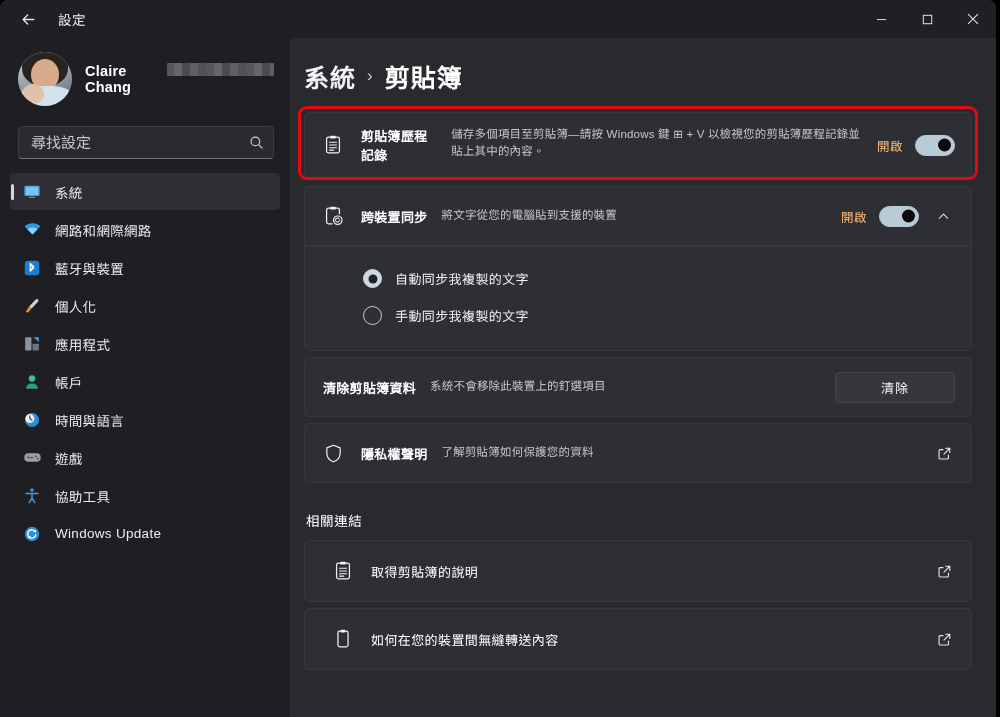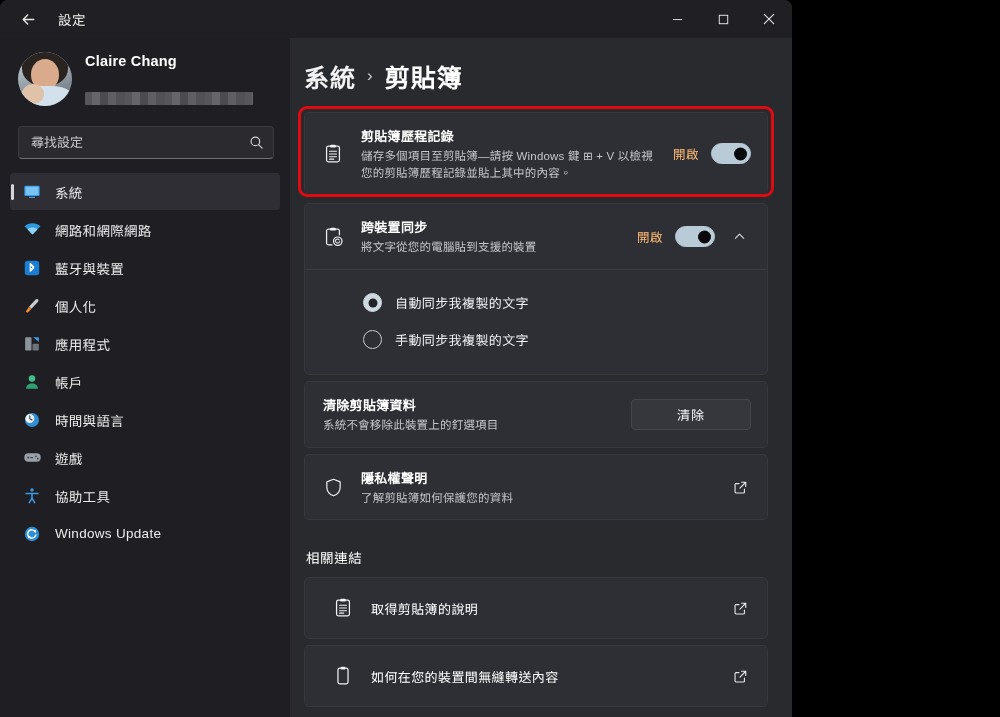--- a/index.html
+++ b/index.html
@@ -8,21 +8,21 @@
   html, body {
     width: 1000px;
     height: 717px;
     overflow: hidden;
     background: #000;
     font-family: "Liberation Sans", "DejaVu Sans", sans-serif;
   }
 
   #app {
     position: relative;
-    width: 792px;
+    width: 996px;
     height: 717px;
     background: #1f1f23;
     border-radius: 8px 8px 0 0;
     overflow: hidden;
     display: flex;
     flex-direction: column;
   }
 
   
   .titlebar {
@@ -86,21 +86,21 @@
     overflow: hidden;
     position: relative;
     background: #3a4250;
   }
   .avatar .ph-sky   { position:absolute; inset:0; background:linear-gradient(160deg,#cfd8de 0%,#9aa5ae 45%,#5c6670 100%); }
   .avatar .ph-hair  { position:absolute; left:4px; top:-6px; width:46px; height:40px; border-radius:50% 50% 44% 44%; background:#2a2420; }
   .avatar .ph-face  { position:absolute; left:13px; top:7px; width:28px; height:31px; border-radius:50% 50% 48% 48%; background:#d9ab8c; }
   .avatar .ph-body  { position:absolute; left:2px; bottom:-4px; width:52px; height:24px; border-radius:40% 40% 0 0; background:#d3e1ec; }
   .avatar .ph-arm   { position:absolute; left:4px; bottom:2px; width:22px; height:20px; border-radius:50%; background:#e0c2a8; }
 
-  .acct-text { display: flex; flex-direction: column; gap: 23px; min-width: 0; }
+  .acct-text { display: flex; flex-direction: row; gap: 23px; min-width: 0; }
   .acct-name {
     font-size: 14.5px;
     font-weight: bold;
     color: #ffffff;
     letter-spacing: .2px;
   }
   .acct-mail-blur {
     width: 168px; height: 13px;
     border-radius: 1px;
     background:
@@ -124,22 +124,22 @@
     display: flex;
     align-items: center;
     padding: 0 9px 0 12px;
   }
   .searchbox input {
     flex: 1;
     background: transparent;
     border: none;
     outline: none;
     color: #e9e9ea;
-    font-size: 13px;
-    font-family: Liberation Serif, serif;
+    font-size: 15px;
+    font-family: Liberation Sans, sans-serif;
   }
   .searchbox input::placeholder { color: #c8c8cc; }
   .search-ico { color: #d2d2d6; display: flex; }
 
   .navlist { display: flex; flex-direction: column; gap: 1px; padding-bottom: 8px; }
 
   .navitem {
     height: 37px;
     display: flex;
     align-items: center;
@@ -199,21 +199,21 @@
     align-items: center;
     padding: 13px 16px 13px 15px;
     gap: 15px;
     min-height: 58px;
   }
   .card-row .lead-ico {
     width: 26px; flex: 0 0 26px;
     display: flex; align-items: center; justify-content: center;
     color: #f2f2f4;
   }
-  .row-text { flex: 1; min-width: 0; display: flex; flex-direction: column; gap: 3px; }
+  .row-text { flex: 1; min-width: 0; display: flex; flex-direction: row; gap: 14px; }
   .row-title {
     font-size: 13px;
     font-weight: bold;
     color: #ffffff;
     letter-spacing: .3px;
   }
   .row-sub {
     font-size: 11.5px;
     color: #c6c6cb;
     line-height: 1.45;

